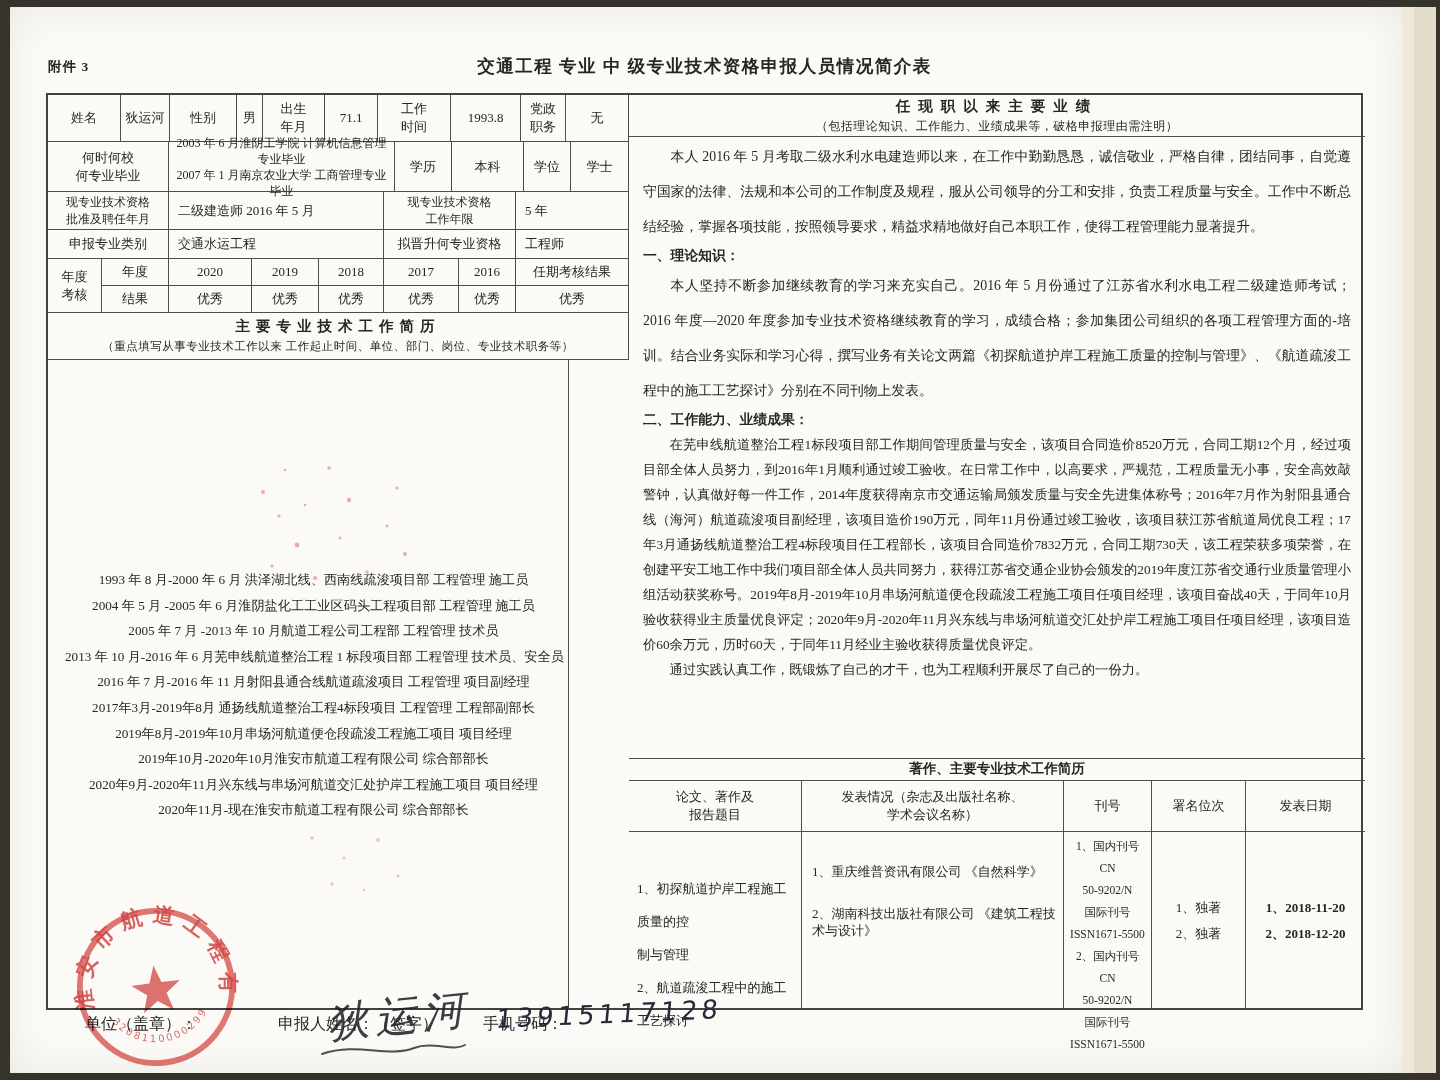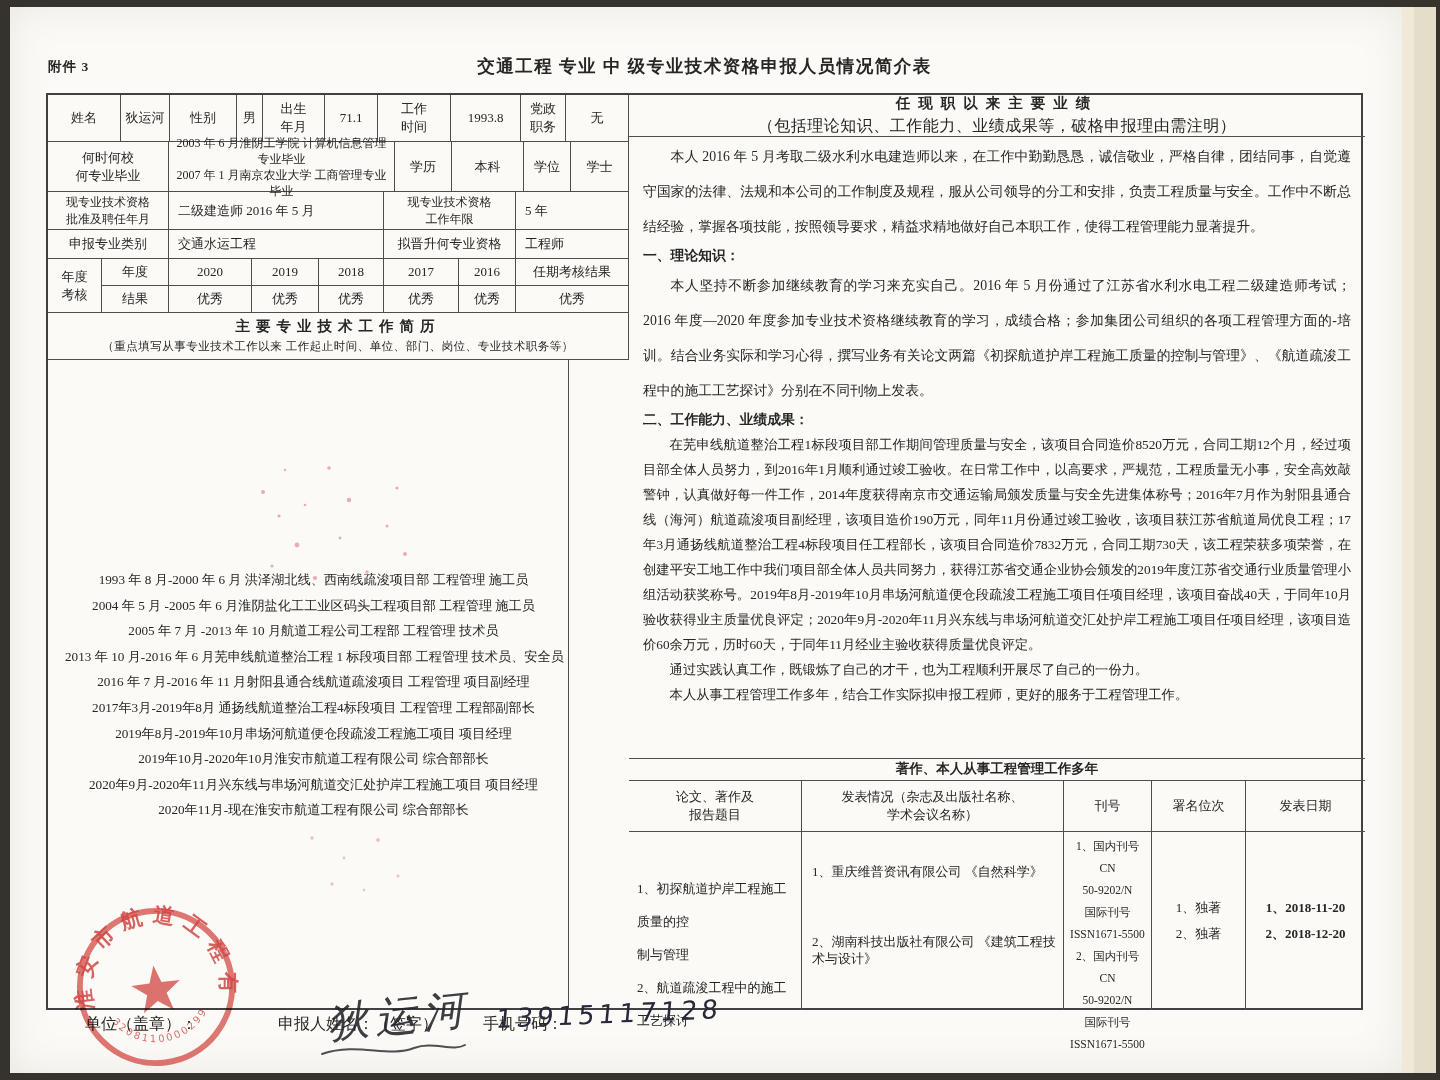--- a/index.html
+++ b/index.html
@@ -20,21 +20,21 @@
   .noR{border-right:none;}
   .noB{border-bottom:none;}
   .pre{white-space:pre-line;}
   .left{justify-content:flex-start;text-align:left;padding-left:9px;}
   .vtop{align-items:flex-start;}
   .b{font-weight:bold;}
   .small{font-size:12px;}
   
   .bandhead{flex-direction:column;justify-content:center;gap:2px;}
   .band-title{font-weight:bold;font-size:14.5px;letter-spacing:8px;}
-  .band-note{font-size:16px;letter-spacing:.5px;}
+  .band-note{font-size:12px;letter-spacing:.5px;}
   
   .perf-body{display:block;padding:0 14px;font-size:13.8px;text-align:justify;}
   .perf-body p{margin:0;text-indent:2em;}
   .lh35{line-height:35px;}
   .lh25{line-height:25px;font-size:13.3px;}
   .phead{font-weight:bold;line-height:24px;margin:0;}
   .mt8{margin-top:8px;} .mt10{margin-top:10px;} .mt4{margin-top:4px;} .mt6{margin-top:6px;}
   
   .wh-wrap{position:absolute;left:17px;right:6px;top:207px;}
   .wh-line{font-size:13.2px;line-height:25.6px;white-space:nowrap;}
@@ -150,39 +150,38 @@
       <div class="band-note">（包括理论知识、工作能力、业绩成果等，破格申报理由需注明）</div>
     </div>
 
     <div class="cell noR perf-body" style="left:581px;top:42px;width:736px;height:622px">
       <p class="lh35" style="margin-top:2px">本人 2016 年 5 月考取二级水利水电建造师以来，在工作中勤勤恳恳，诚信敬业，严格自律，团结同事，自觉遵守国家的法律、法规和本公司的工作制度及规程，服从公司领导的分工和安排，负责工程质量与安全。工作中不断总结经验，掌握各项技能，按照领导要求，精益求精地做好自己本职工作，使得工程管理能力显著提升。</p>
       <p class="phead mt8" style="text-indent:0">一、理论知识：</p>
       <p class="lh35 mt6">本人坚持不断参加继续教育的学习来充实自己。2016 年 5 月份通过了江苏省水利水电工程二级建造师考试； 2016 年度—2020 年度参加专业技术资格继续教育的学习，成绩合格；参加集团公司组织的各项工程管理方面的-培训。结合业务实际和学习心得，撰写业务有关论文两篇《初探航道护岸工程施工质量的控制与管理》、《航道疏浚工程中的施工工艺探讨》分别在不同刊物上发表。</p>
       <p class="phead mt10" style="text-indent:0">二、工作能力、业绩成果：</p>
       <p class="lh25 mt8">在芜申线航道整治工程1标段项目部工作期间管理质量与安全，该项目合同造价8520万元，合同工期12个月，经过项目部全体人员努力，到2016年1月顺利通过竣工验收。在日常工作中，以高要求，严规范，工程质量无小事，安全高效敲警钟，认真做好每一件工作，2014年度获得南京市交通运输局颁发质量与安全先进集体称号；2016年7月作为射阳县通合线（海河）航道疏浚项目副经理，该项目造价190万元，同年11月份通过竣工验收，该项目获江苏省航道局优良工程；17年3月通扬线航道整治工程4标段项目任工程部长，该项目合同造价7832万元，合同工期730天，该工程荣获多项荣誉，在创建平安工地工作中我们项目部全体人员共同努力，获得江苏省交通企业协会颁发的2019年度江苏省交通行业质量管理小组活动获奖称号。2019年8月-2019年10月串场河航道便仓段疏浚工程施工项目任项目经理，该项目奋战40天，于同年10月验收获得业主质量优良评定；2020年9月-2020年11月兴东线与串场河航道交汇处护岸工程施工项目任项目经理，该项目造价60余万元，历时60天，于同年11月经业主验收获得质量优良评定。</p>
       <p class="lh25 mt4">通过实践认真工作，既锻炼了自己的才干，也为工程顺利开展尽了自己的一份力。</p>
-      <p class="lh25 mt8">本人从事工程管理工作多年，结合工作实际拟申报工程师，更好的服务于工程管理工作。</p>
-    </div>
-
-    <div class="cell noR b" style="left:581px;top:664px;width:736px;height:22px;font-size:13.5px">著作、本人从事工程管理工作多年</div>
+    </div>
+
+    <div class="cell noR b" style="left:581px;top:664px;width:736px;height:22px;font-size:13.5px">著作、主要专业技术工作简历</div>
 
     <div class="cell pre pubhead" style="left:754px;top:686px;width:262px;height:51px">发表情况（杂志及出版社名称、
 学术会议名称）</div>
     <div class="cell pre pubhead" style="left:581px;top:686px;width:173px;height:51px">论文、著作及
 报告题目</div>
     <div class="cell pubhead" style="left:1016px;top:686px;width:88px;height:51px">刊号</div>
     <div class="cell pubhead" style="left:1104px;top:686px;width:94px;height:51px">署名位次</div>
     <div class="cell noR pubhead" style="left:1198px;top:686px;width:119px;height:51px">发表日期</div>
 
     <div class="cell noB vtop left pre pub-titles" style="left:581px;top:737px;width:173px;height:178px">1、初探航道护岸工程施工质量的控
 制与管理
 2、航道疏浚工程中的施工工艺探讨</div>
     <div class="cell noB pub-venues" style="left:754px;top:737px;width:262px;height:178px">
       <div style="margin-top:30px">1、重庆维普资讯有限公司 《自然科学》</div>
-      <div style="margin-top:52px">2、湖南科技出版社有限公司 《建筑工程技术与设计》</div>
+      <div style="margin-top:24px">2、湖南科技出版社有限公司 《建筑工程技术与设计》</div>
     </div>
     <div class="cell noB pre pub-issue" style="left:1016px;top:737px;width:88px;height:178px">1、国内刊号 CN
 50-9202/N
 国际刊号
 ISSN1671-5500
 2、国内刊号 CN
 50-9202/N
 国际刊号
 ISSN1671-5500</div>
     <div class="cell noB pre pub-order" style="left:1104px;top:737px;width:94px;height:178px">1、独著

